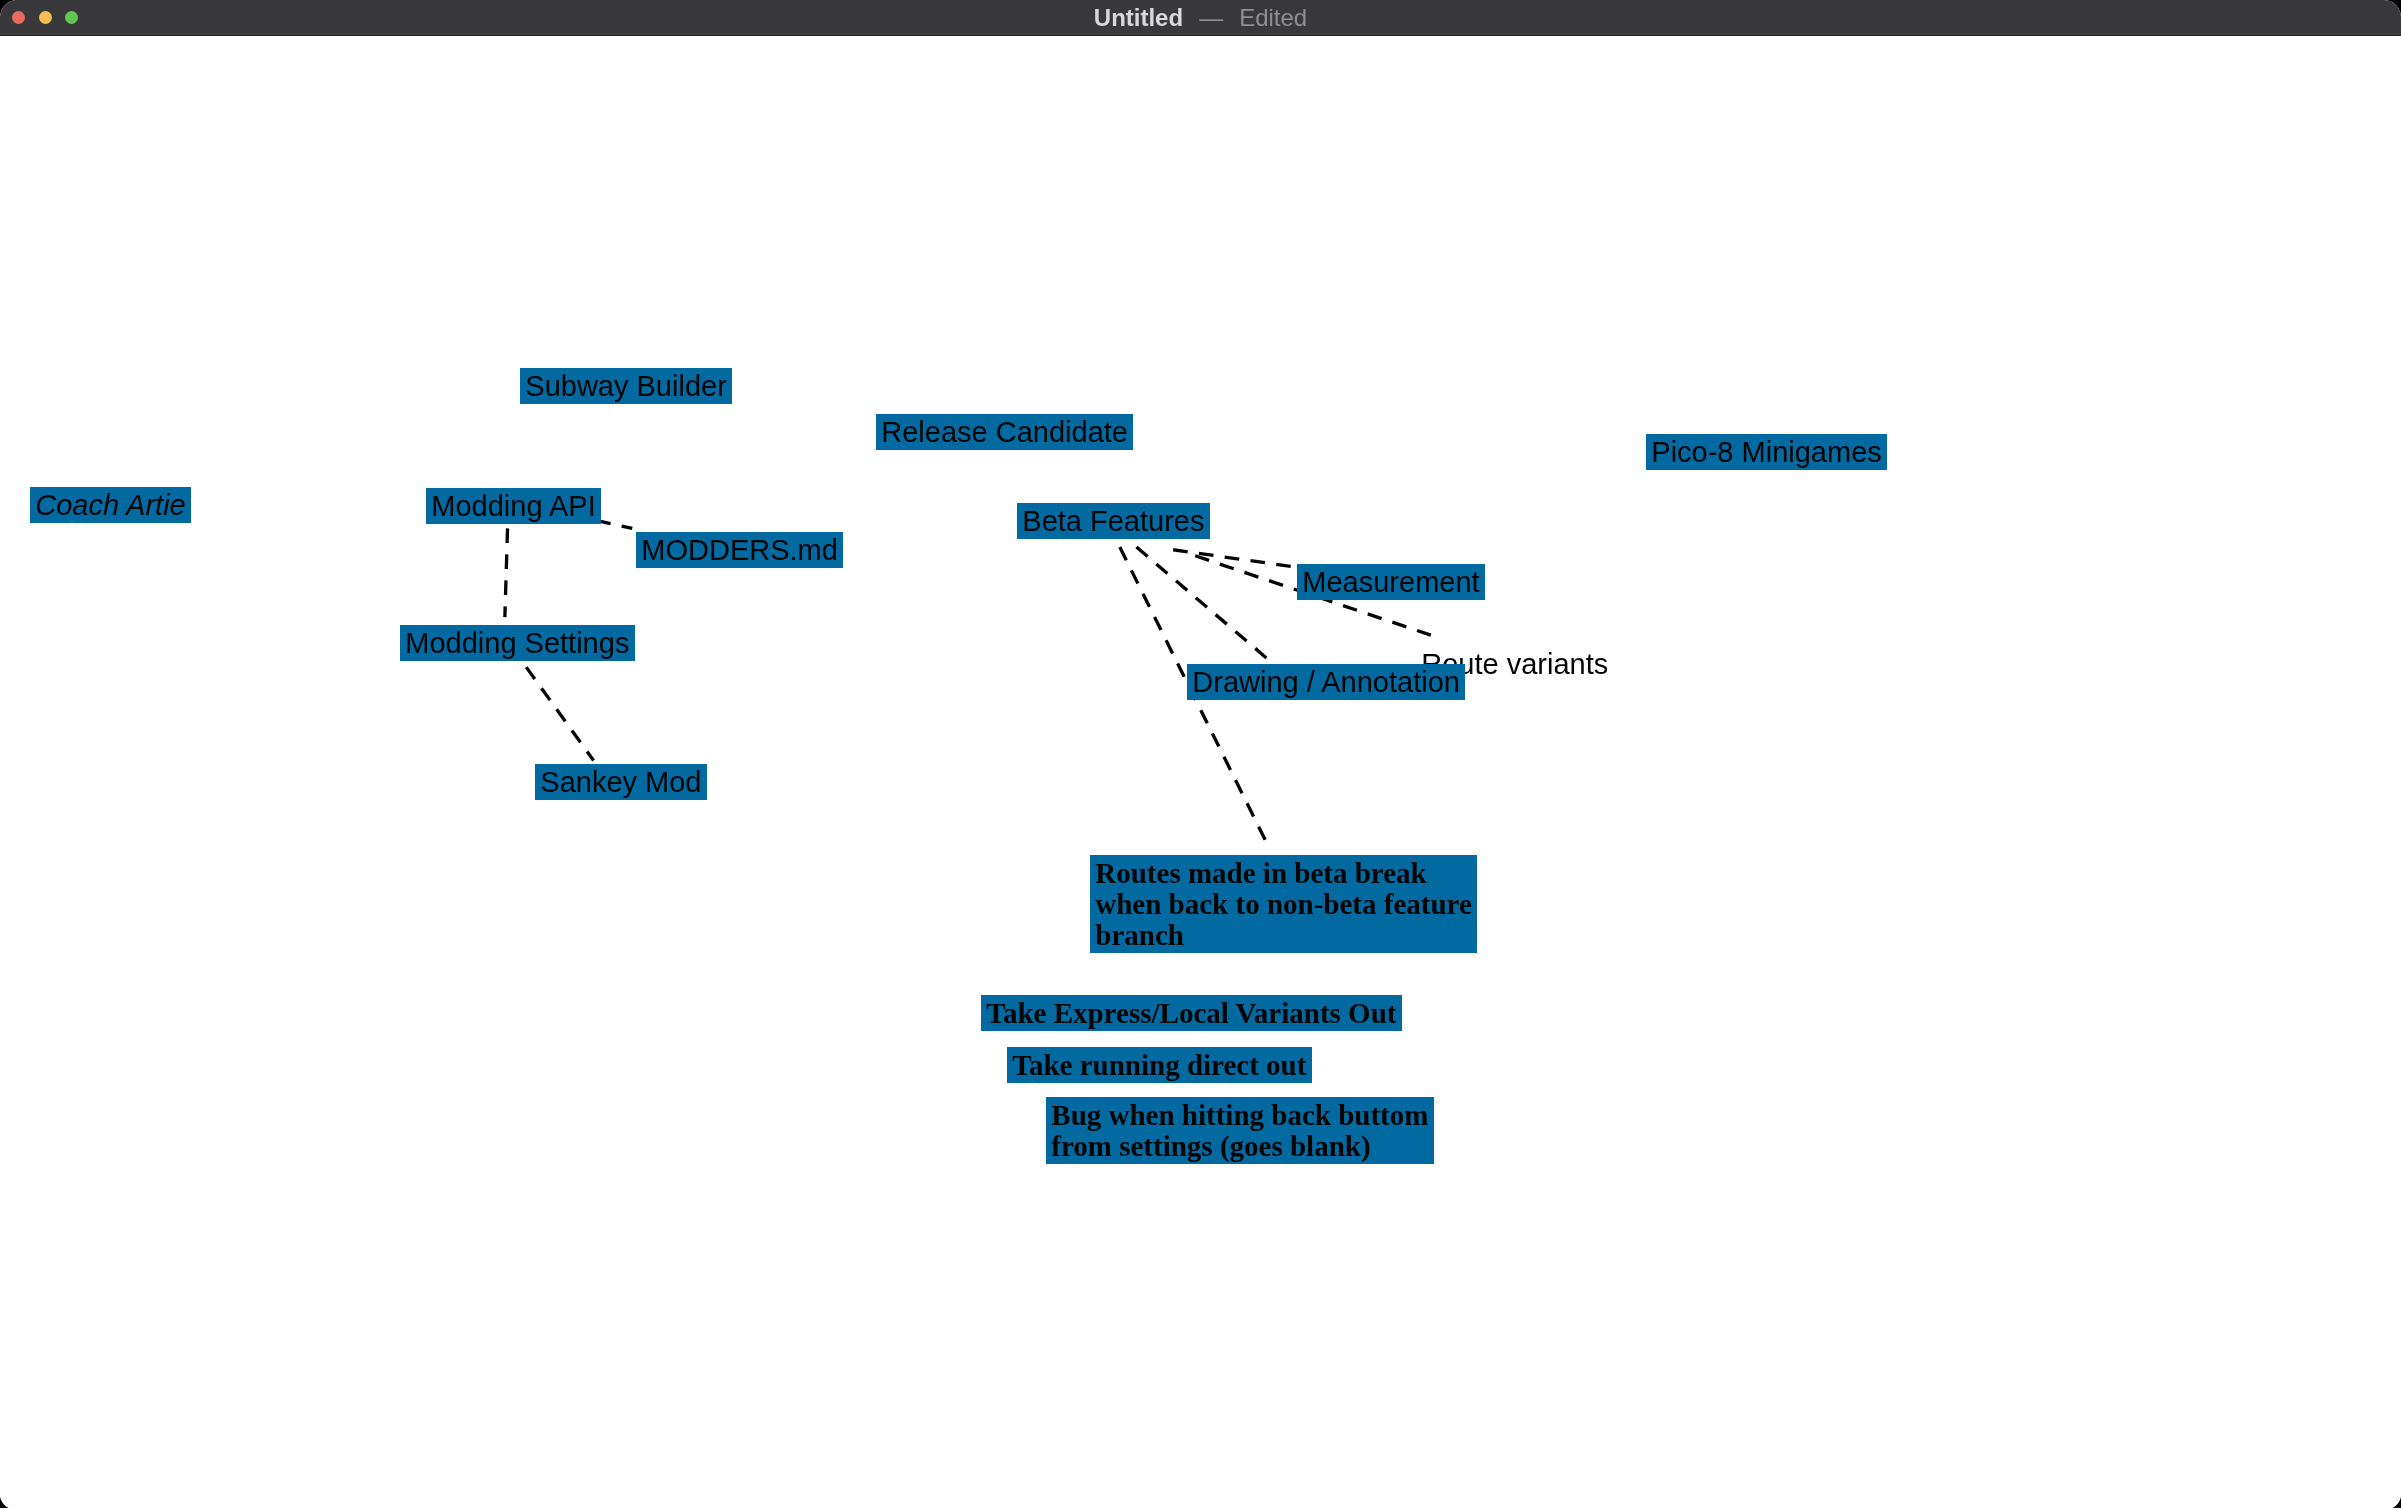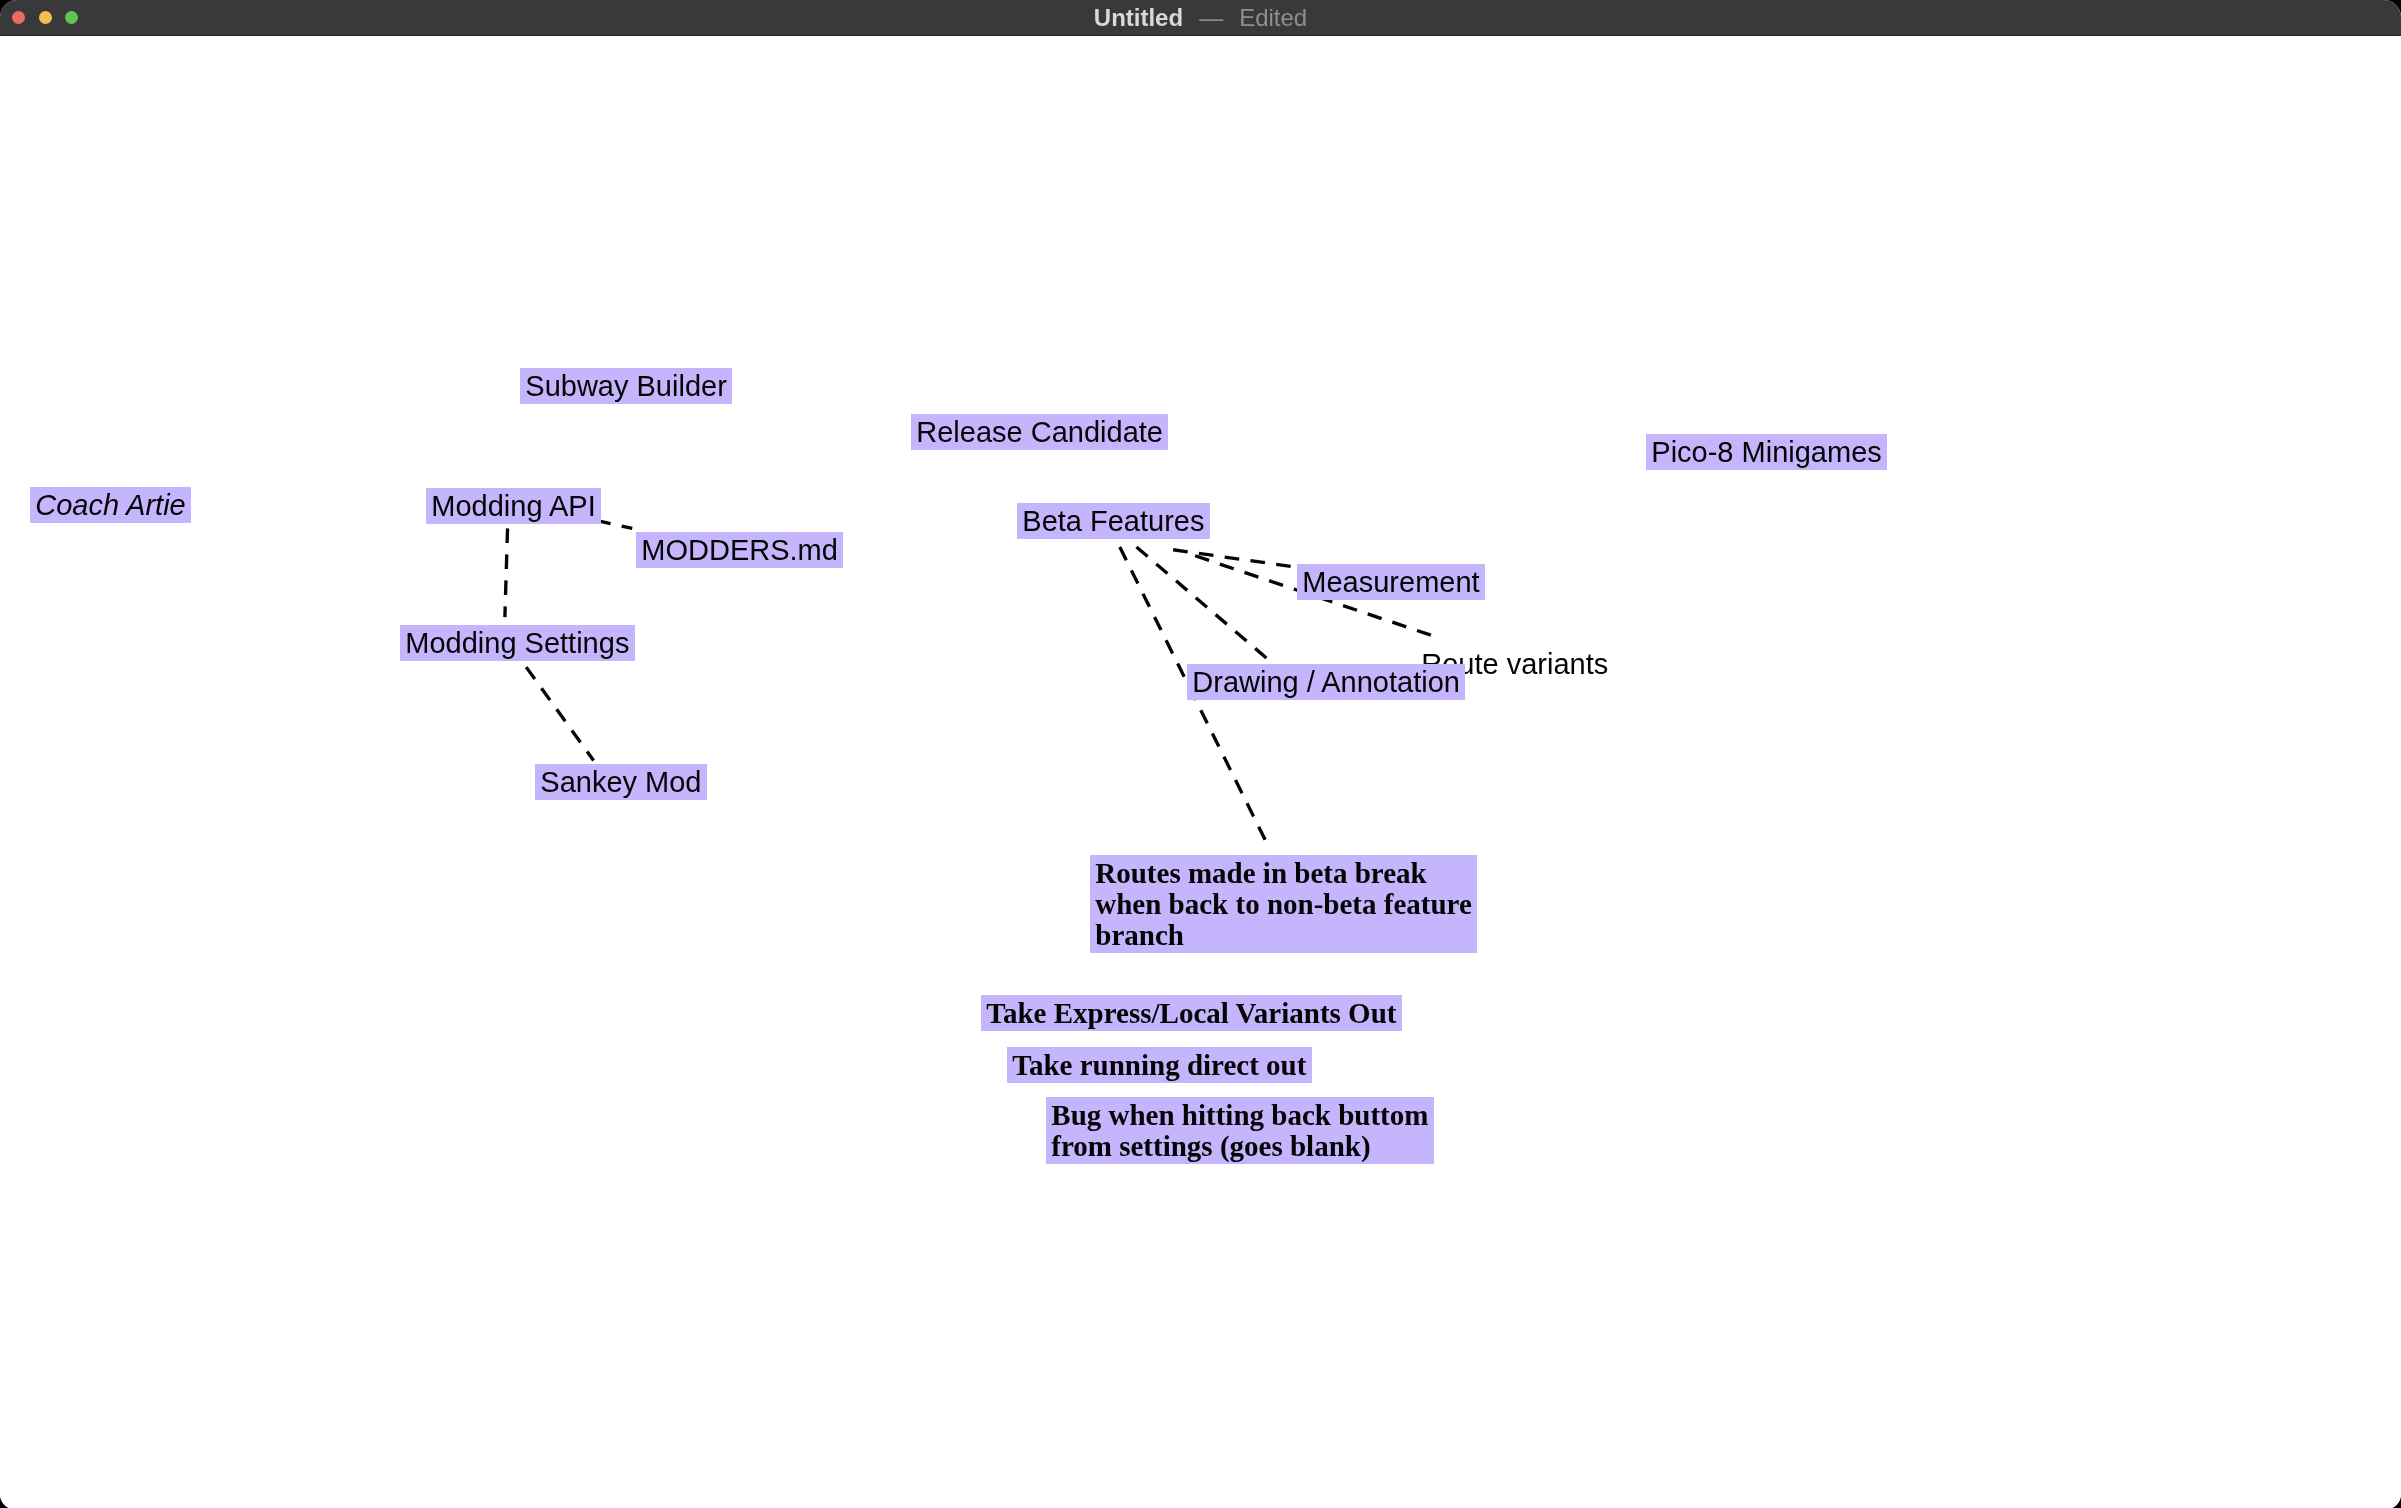--- a/index.html
+++ b/index.html
@@ -44,21 +44,21 @@
   }
   .edges-layer line {
     stroke: #050505; stroke-width: 5; stroke-dasharray: 22 17;
   }
   .node {
     position: absolute;
     z-index: 2;
     font-size: 29px;
     line-height: 31px;
     color: #050505;
-    background: #c4b5fd;
+    background: #0369a1;
     padding: 2.7px 5.3px;
     white-space: pre-line;
     transform: translateY(-36px); 
   }
   .node.bold { font-weight: 700; font-family: Liberation Serif, serif; }
   .node.under { background: transparent; z-index: 0; }
 </style>
 </head>
 <body>
 
@@ -82,21 +82,21 @@
         <line x1="894" y1="780" x2="948" y2="792" stroke="#050505"></line>
         <line x1="761" y1="792" x2="757" y2="925" stroke="#050505"></line>
         <line x1="789" y1="1000" x2="890" y2="1140" stroke="#050505"></line>
         <line x1="1759" y1="824" x2="1943" y2="850" stroke="#050505"></line>
         <line x1="1792" y1="833" x2="2160" y2="957" stroke="#050505"></line>
         <line x1="1704" y1="820" x2="1922" y2="1006" stroke="#050505"></line>
         <line x1="1679" y1="820" x2="1900" y2="1265" stroke="#050505"></line>
       </svg>
   <div class="node" style="left: 30px; top: 487px; font-style: italic;">Coach Artie</div>
       <div class="node" style="left: 520px; top: 368px;">Subway Builder</div>
-      <div class="node" style="left: 911px; top: 414px;">Release Candidate</div>
+      <div class="node" style="left: 876px; top: 414px;">Release Candidate</div>
       <div class="node" style="left: 1646px; top: 434px;">Pico-8 Minigames</div>
       <div class="node" style="left: 426px; top: 488px;">Modding API</div>
       <div class="node" style="left: 636px; top: 532px;">MODDERS.md</div>
       <div class="node" style="left: 1017px; top: 503px;">Beta Features</div>
       <div class="node" style="left: 1297px; top: 564px;">Measurement</div>
       <div class="node" style="left: 400px; top: 625px;">Modding Settings</div>
       <div class="node under" style="left: 1416px; top: 646px;">Route variants</div>
       <div class="node" style="left: 1187px; top: 664px;">Drawing / Annotation</div>
       <div class="node" style="left: 535px; top: 764px;">Sankey Mod</div>
       <div class="node bold" style="left: 1090px; top: 855px;">Routes made in beta break

